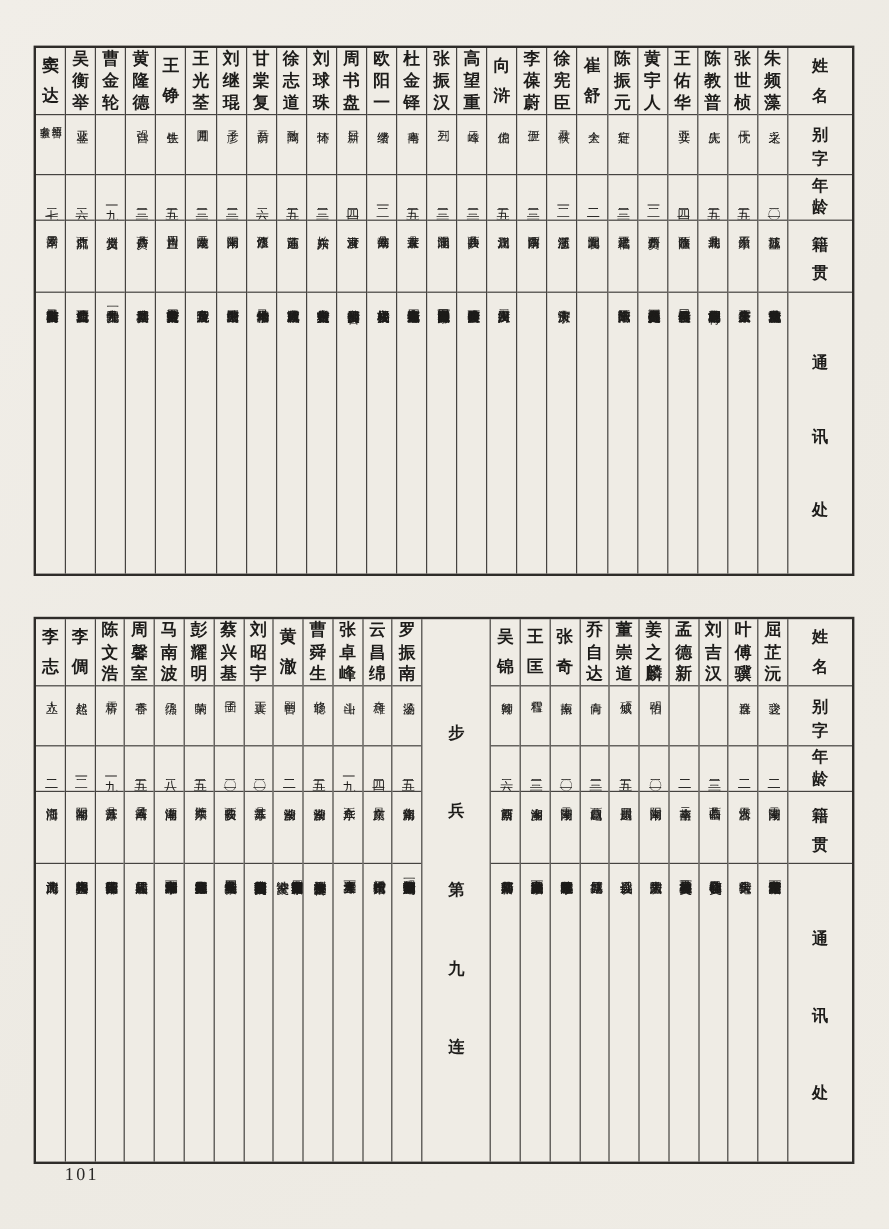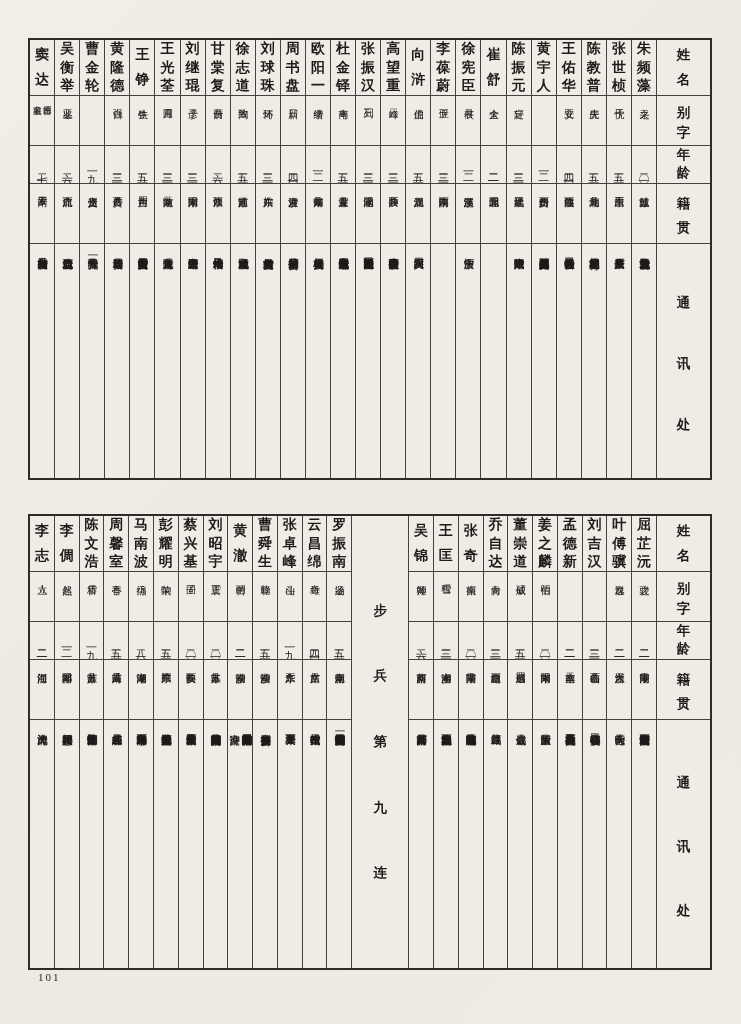--- a/index.html
+++ b/index.html
@@ -51,22 +51,22 @@
   .c-native{padding-top:5px;font-size:10px;line-height:1.18;}
   .c-addr{padding-top:6px;font-size:10.5px;line-height:1.18;}
   .c-addr .v > div{line-height:1.18;}
   .sep-cell{
     flex:1 1 auto;display:flex;justify-content:center;align-items:center;
   }
   .sep-cell .chars{
     height:62%;font-size:13.5px;font-weight:700;justify-content:space-between;
   }
   .page-num{
-    position:absolute;left:38px;top:971px;
-    font-size:11px;letter-spacing:2px;color:#2a2927;
+    position:absolute;left:54px;top:971px;
+    font-size:15px;letter-spacing:2px;color:#2a2927;
     font-family:"Liberation Serif","DejaVu Serif",serif;
   }
 </style>
 </head>
 <body>
 
 <div class="page">
   <div class="vtable" id="top-table">
       <div class="col header-col">
         <div class="cell c-name">

